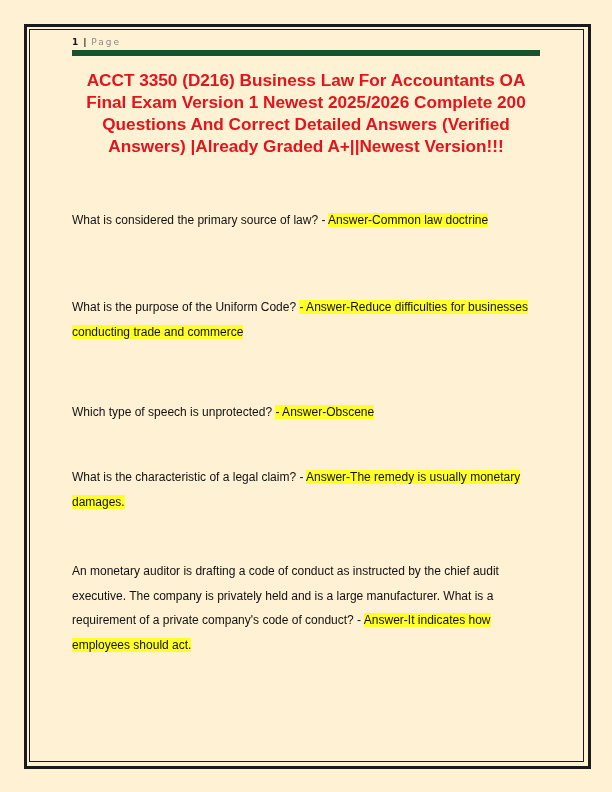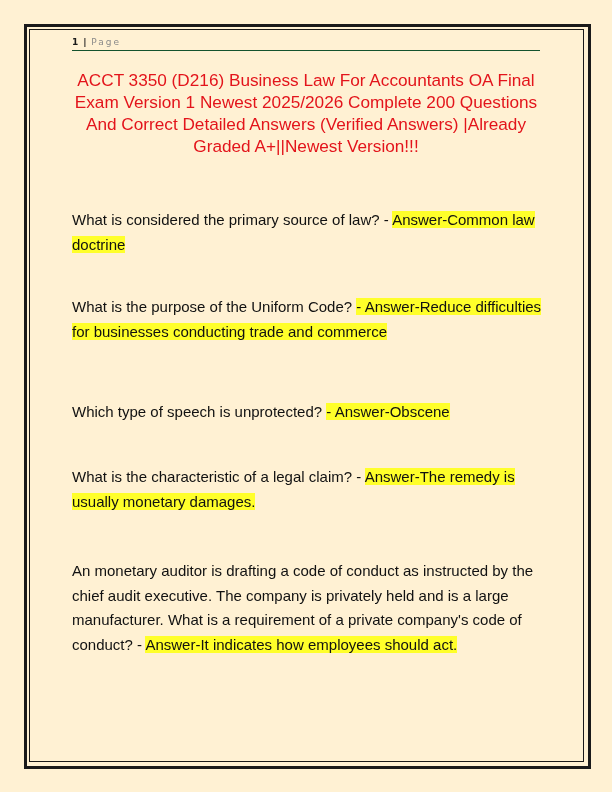--- a/index.html
+++ b/index.html
@@ -21,44 +21,44 @@
       position: absolute;
       left: 29px; top: 29px;
       width: 553px; height: 731px;
       border: 1px solid #1a1a1a;
     }
     .header {
       position: absolute;
       left: 72px; top: 36px;
       width: 468px;
       height: 14px;
-      border-bottom: 1px solid #14532d;
+      border-bottom: 6px solid #14532d;
       font-family: "DejaVu Sans", sans-serif;
       font-size: 9px;
       line-height: 13px;
       color: #1a1a1a;
     }
     .header .num { font-weight: bold; }
     .header .sep { font-weight: bold; margin: 0 2px; }
     .header .pg { color: #8a8a8a; letter-spacing: 2px; }
     .title {
       position: absolute;
       left: 66px; top: 69px;
       width: 480px;
       text-align: center;
       color: #e3141b;
-      font-weight: normal;
+      font-weight: bold;
       font-size: 17.2px;
       line-height: 22px;
     }
     .qa {
       position: absolute;
       left: 72px;
       width: 470px;
-      font-size: 15px;
+      font-size: 12px;
       line-height: 24.5px;
       color: #111;
     }
     .hl { background: #ffff2a; }
   </style>
 </head>
 <body>
 
 <div class="frame-outer"></div>
 <div class="frame-inner"></div>

